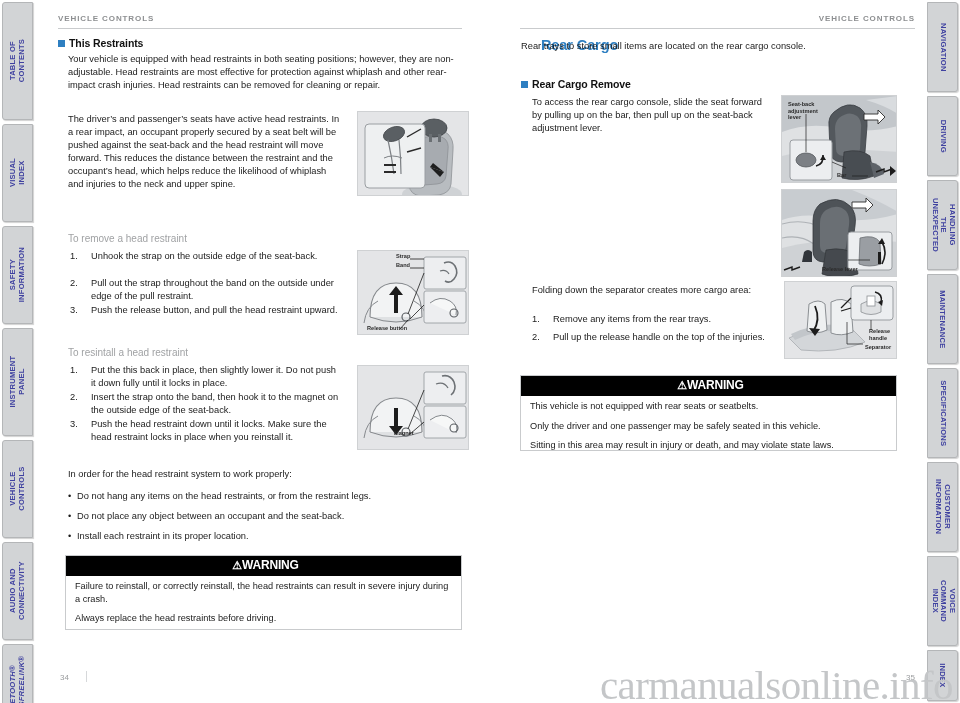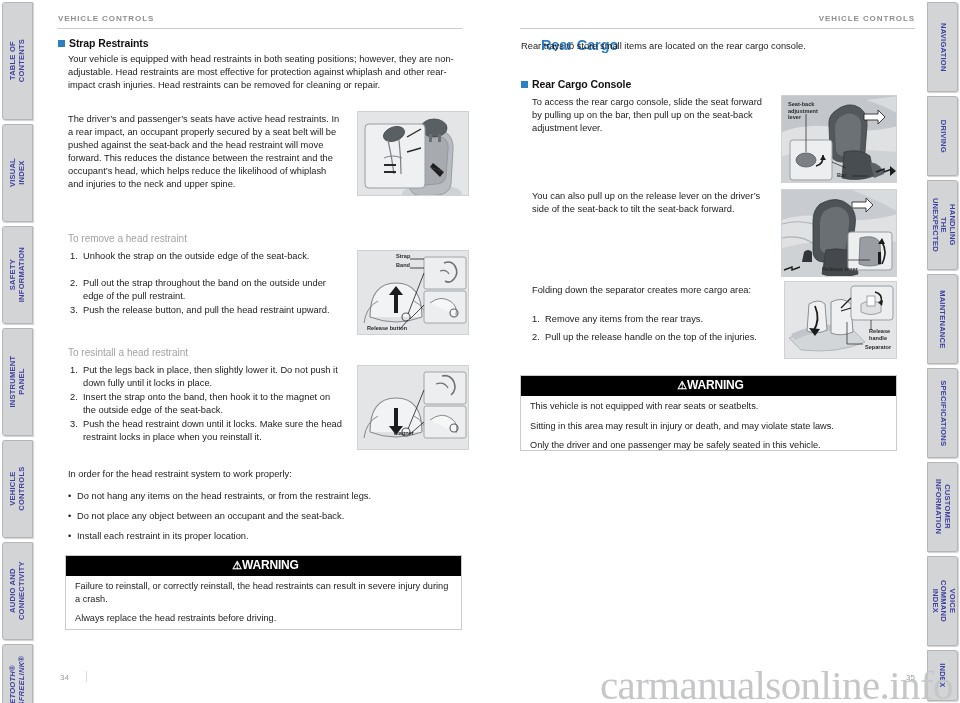--- a/index.html
+++ b/index.html
@@ -120,21 +120,21 @@
     line-height: 13.1px;
     color: #1b1b1b;
   }
   .li .mark {
     position: absolute;
     left: 0;
     top: 0;
     width: 13px;
     text-align: left;
   }
-  .li .txt { display: block; margin-left: 13px; }
+  .li .txt { display: block; margin-left: 21px; }
   .li.dot .mark { width: 9px; }
   .li.dot .txt  { margin-left: 9px; }
 
   
   .warn {
     position: absolute;
     border: 1px solid #c9cbcd;
     background: #ffffff;
     box-sizing: border-box;
   }
@@ -257,21 +257,21 @@
       <span>INDEX</span>
     </div>
 </div>
 
 <div class="page left">
 
   <div class="runhead" style="left:23px;top:14px;">VEHICLE CONTROLS</div>
   <div class="rule" style="left:23px;top:28px;width:404px;"></div>
 
   <div class="bullet-sq" style="left:23px;top:40px;"></div>
-  <div class="sub-head" style="left:34px;top:37px;">Strap Restraints</div>
+  <div class="sub-head" style="left:34px;top:37px;">This Restraints</div>
 
   <div class="para" style="left:33px;top:53px;width:395px;">Your vehicle is equipped with head restraints in both seating positions; however, they are non-adjustable. Head restraints are most effective for protection against whiplash and other rear-impact crash injuries. Head restraints can be removed for cleaning or repair.</div>
 
   <div class="para" style="left:33px;top:113px;width:272px;">The driver’s and passenger’s seats have active head restraints. In a rear impact, an occupant properly secured by a seat belt will be pushed against the seat-back and the head restraint will move forward. This reduces the distance between the restraint and the occupant’s head, which helps reduce the likelihood of whiplash and injuries to the neck and upper spine.</div>
 
   <div class="fig" style="left:322px;top:111px;width:112px;height:85px;">
     <svg width="112" height="85" viewBox="0 0 112 85">
       <rect x="0" y="0" width="112" height="85" fill="#e4e5e7"></rect>
       <ellipse cx="74" cy="82" rx="30" ry="10" fill="#cfd2d5"></ellipse>
       <path d="M62 20 q16 -9 28 2 q6 6 5 16 l-2 34 q-1 9 -12 11 l-18 1 q-11 -1 -12 -11 l-2 -36 q0 -11 13 -17z" fill="#b8bcc0" stroke="#8e9296" stroke-width="0.8"></path>
@@ -331,21 +331,21 @@
     </svg>
     <div class="cap" style="left:38px;top:2px;">Strap</div>
     <div class="cap" style="left:38px;top:11px;">Band</div>
     <div class="cap" style="left:9px;top:74px;">Release button</div>
   </div>
 
   <div class="gray-head" style="left:33px;top:347px;text-align:right;">To resintall a head restraint</div>
 
   <div class="li" style="left:35px;top:364px;width:272px;">
     <span class="mark">1.</span>
-    <span class="txt">Put the legs back in place, then slightly lower it. Do not push it down fully until it locks in place.</span>
+    <span class="txt">Put the this back in place, then slightly lower it. Do not push it down fully until it locks in place.</span>
   </div>
   <div class="li" style="left:35px;top:391px;width:272px;">
     <span class="mark">2.</span>
     <span class="txt">Insert the strap onto the band, then hook it to the magnet on the outside edge of the seat-back.</span>
   </div>
   <div class="li" style="left:35px;top:418px;width:272px;">
     <span class="mark">3.</span>
     <span class="txt">Push the head restraint down until it locks. Make sure the head restraint locks in place when you reinstall it.</span>
   </div>
 
@@ -398,21 +398,21 @@
 <div class="page right">
 
   <div class="runhead" style="right:5px;top:14px;">VEHICLE CONTROLS</div>
   <div class="rule" style="left:20px;top:28px;width:395px;"></div>
 
   <h1 class="section-title" style="left:21px;top:37px;margin-left:20px;">Rear Cargo</h1>
 
   <div class="para" style="left:21px;top:40px;width:390px;">Rear trays to store small items are located on the rear cargo console.</div>
 
   <div class="bullet-sq" style="left:21px;top:81px;"></div>
-  <div class="sub-head" style="left:32px;top:78px;">Rear Cargo Console</div>
+  <div class="sub-head" style="left:32px;top:78px;">Rear Cargo Remove</div>
 
   <div class="para" style="left:32px;top:96px;width:242px;">To access the rear cargo console, slide the seat forward by pulling up on the bar, then pull up on the seat-back adjustment lever.</div>
 
   <div class="fig" style="left:281px;top:95px;width:116px;height:88px;">
     <svg width="116" height="88" viewBox="0 0 116 88">
       <rect x="0" y="0" width="116" height="88" fill="#dfe1e3"></rect>
       <path d="M0 0 h116 v30 q-30 8 -60 2 q-30 -6 -56 4 z" fill="#c3c7cb"></path>
       <path d="M84 4 q20 6 32 14 l0 -18 z" fill="#d9dcdf"></path>
       <path d="M0 60 q40 -10 116 -4 l0 32 h-116 z" fill="#cfd2d5"></path>
       <path d="M52 16 q14 -12 26 -4 q8 6 7 18 l-2 26 q-1 8 -10 9 l-14 1 q-10 -1 -11 -10 l-1 -26 q-1 -9 5 -14z" fill="#53585d" stroke="#3a3e42" stroke-width="0.8"></path>
@@ -429,21 +429,20 @@
       <path d="M94 76 l8 -3 l0 3 l8 -3" stroke="#1c1c1c" stroke-width="1.4" fill="none"></path>
       <path d="M108 70 l6 5 l-6 5 z" fill="#1c1c1c"></path>
       <path d="M70 80 L86 80" stroke="#1c1c1c" stroke-width="0.7"></path>
     </svg>
     <div class="cap" style="left:6px;top:5px;white-space:pre-line;">Seat-back
 adjustment
 lever</div>
     <div class="cap" style="left:55px;top:76px;">Bar</div>
   </div>
 
-  <div class="para" style="left:32px;top:190px;width:242px;">You can also pull up on the release lever on the driver’s side of the seat-back to tilt the seat-back forward.</div>
 
   <div class="fig" style="left:281px;top:189px;width:116px;height:88px;">
     <svg width="116" height="88" viewBox="0 0 116 88">
       <rect x="0" y="0" width="116" height="88" fill="#dfe1e3"></rect>
       <path d="M0 0 h116 v24 q-34 10 -66 4 q-28 -6 -50 2 z" fill="#c8ccd0"></path>
       <path d="M70 0 q26 10 46 22 l0 -22 z" fill="#d9dcdf"></path>
       <path d="M0 58 q44 -12 116 -6 l0 36 h-116 z" fill="#cfd2d5"></path>
       <path d="M0 34 q22 -6 40 4" fill="none" stroke="#aeb2b6" stroke-width="1.2"></path>
       <path d="M0 48 q18 -4 32 6" fill="none" stroke="#aeb2b6" stroke-width="1.2"></path>
       <path d="M38 14 q18 -10 30 2 q7 7 5 20 l-4 28 q-2 8 -12 8 l-16 0 q-10 -1 -10 -11 l0 -30 q0 -11 7 -17z" fill="#4e5358" stroke="#35393d" stroke-width="0.8"></path>
@@ -493,20 +492,20 @@
       <path d="M62 40 L62 62 L78 62" stroke="#1c1c1c" stroke-width="0.7" fill="none"></path>
     </svg>
     <div class="cap" style="left:84px;top:46px;white-space:pre-line;">Release
 handle</div>
     <div class="cap" style="left:80px;top:62px;">Separator</div>
   </div>
 
   <div class="warn" style="left:20px;top:375px;width:377px;height:76px;">
     <div class="bar"><span class="tri">⚠</span><span>WARNING</span></div>
     <div class="wl">This vehicle is not equipped with rear seats or seatbelts.</div>
+    <div class="wl">Only the driver and one passenger may be safely seated in this vehicle.</div>
     <div class="wl">Sitting in this area may result in injury or death, and may violate state laws.</div>
-    <div class="wl">Only the driver and one passenger may be safely seated in this vehicle.</div>
   </div>
 
   <div class="folio" style="right:5px;top:673px;">35</div>
 </div>
 
 <div class="watermark">carmanualsonline.info</div>
 
 </body></html>

